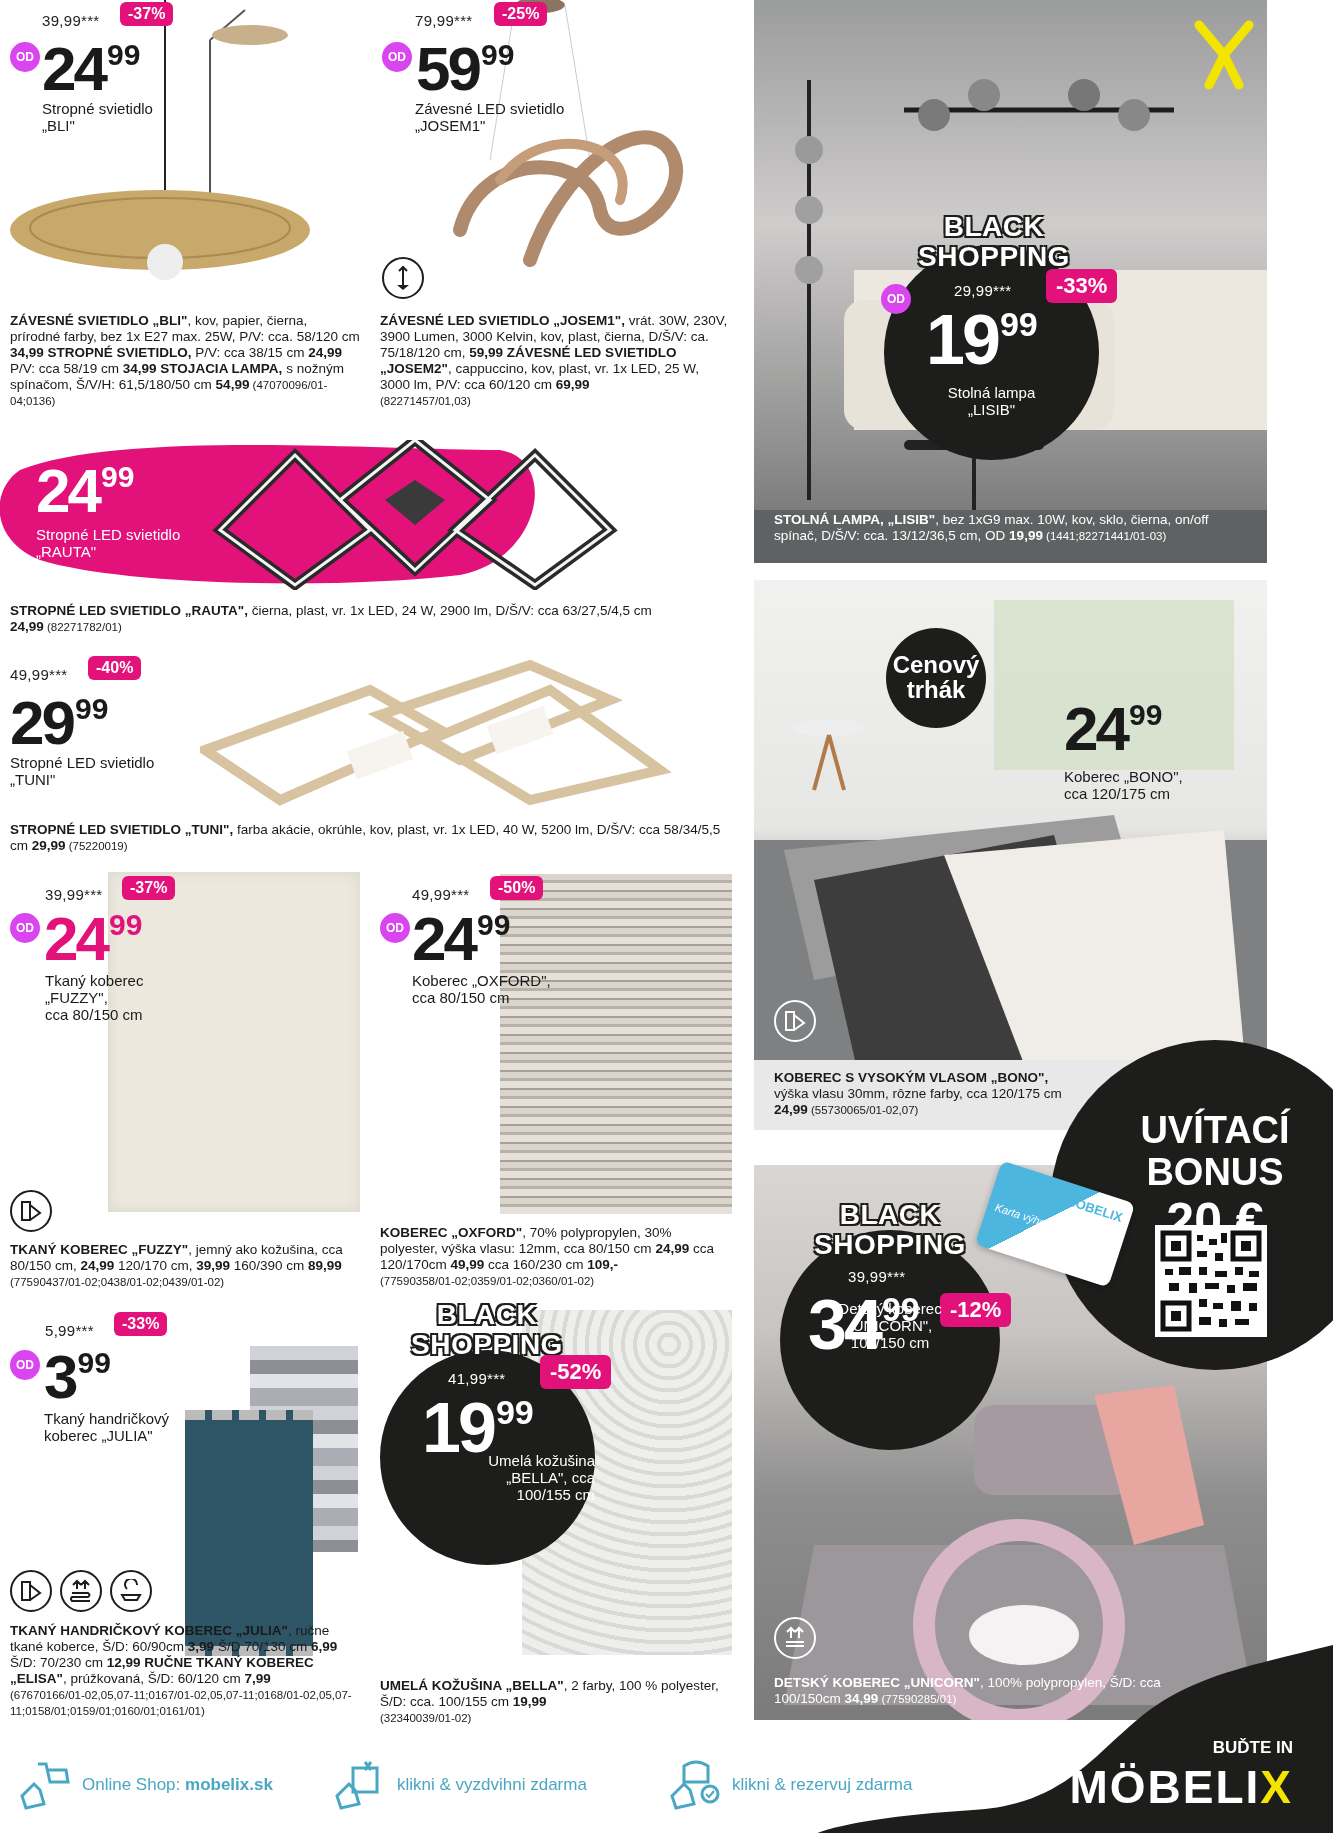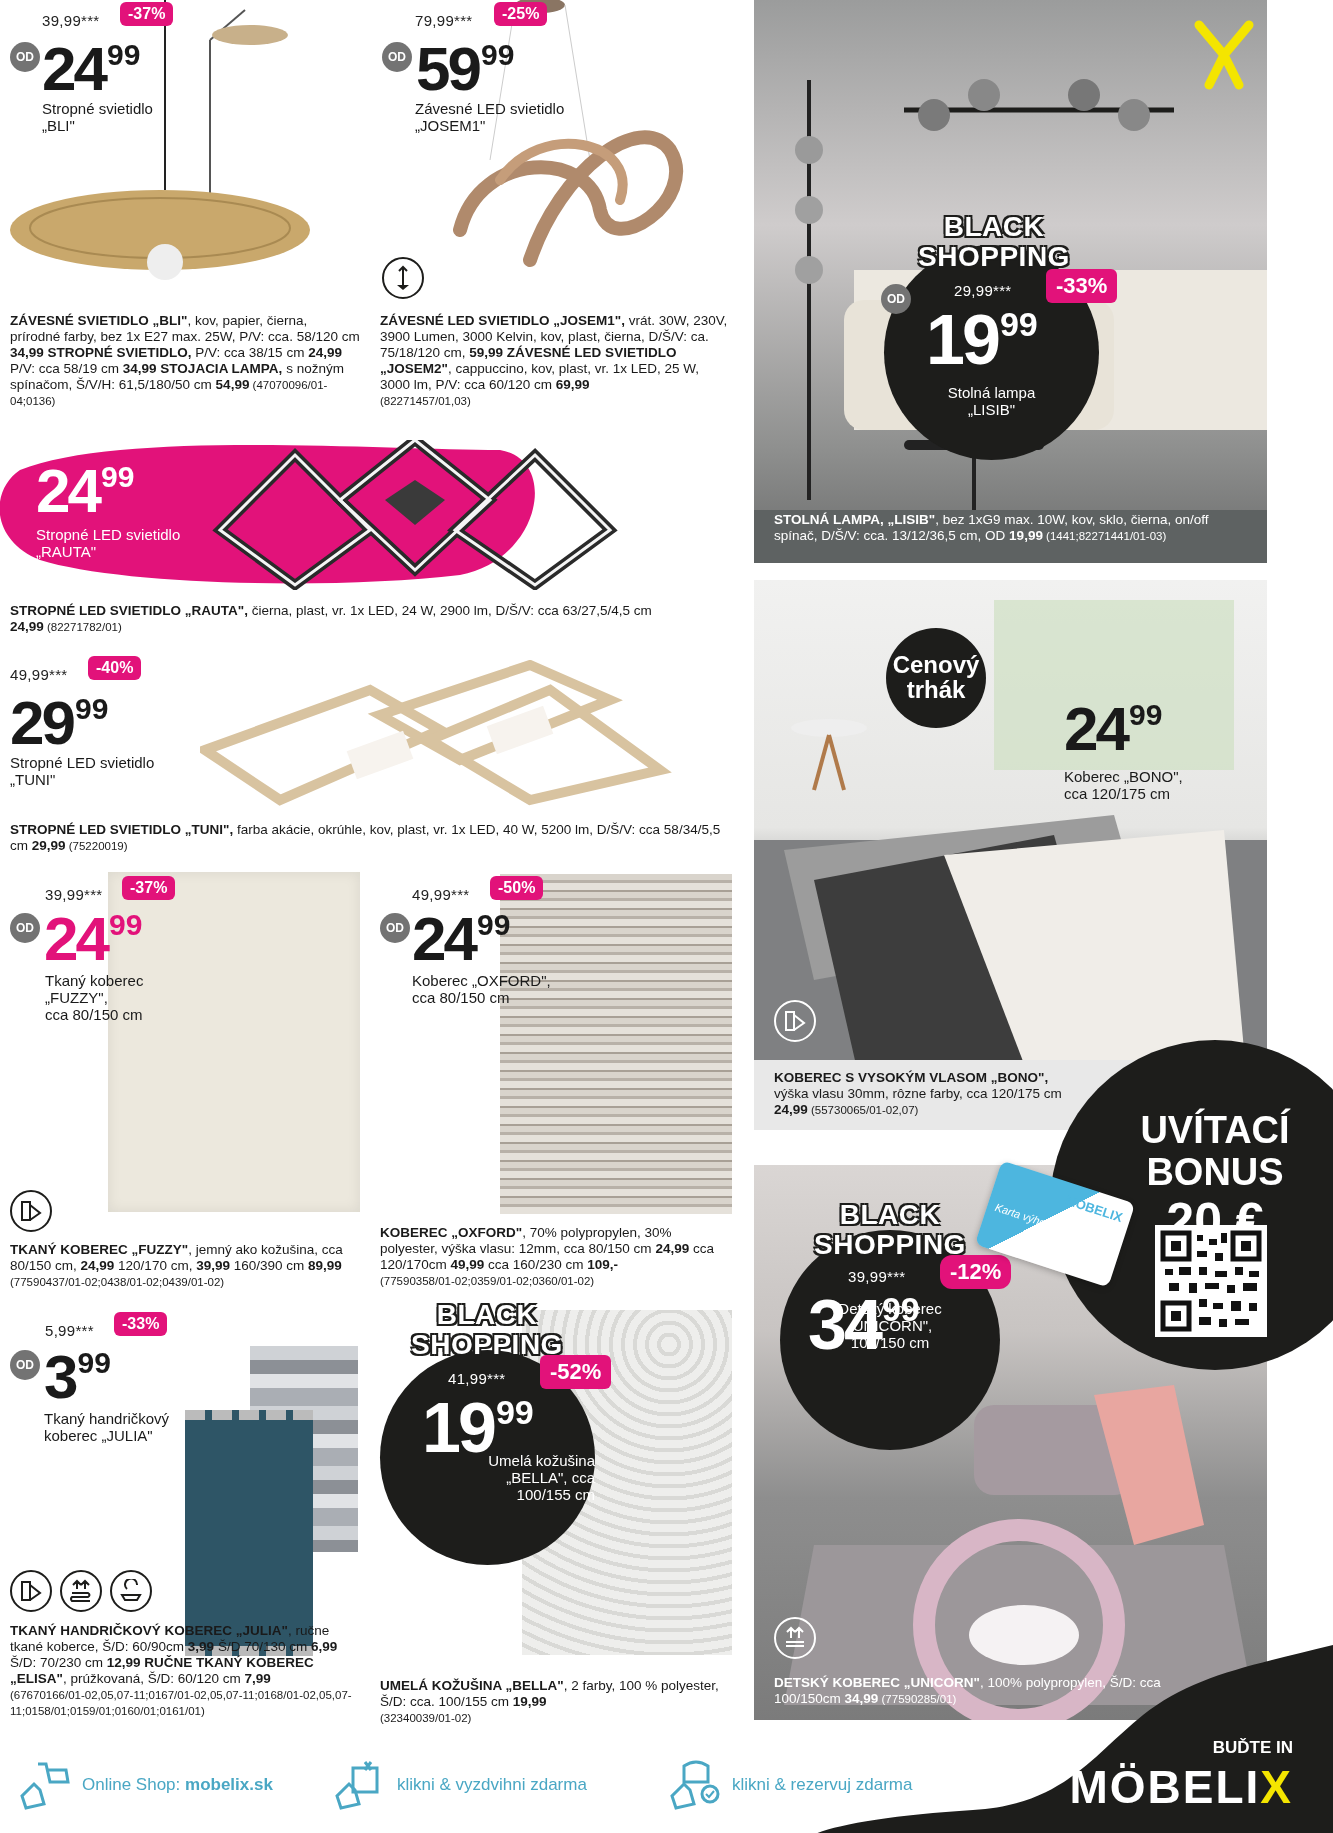--- a/index.html
+++ b/index.html
@@ -1,20 +1,20 @@
 <!DOCTYPE html>
 <html><head>
 <meta charset="utf-8">
 <style>
   html,body{margin:0;padding:0;background:#fff;}
   body{width:1333px;height:1833px;position:relative;overflow:hidden;font-family:"Liberation Sans",sans-serif;color:#1a1a1a;}
   .abs{position:absolute;}
   .old{font-size:15px;color:#222;letter-spacing:.3px;}
   .disc{background:#e2127a;color:#fff;font-weight:bold;font-size:16px;padding:3px 8px;border-radius:6px;display:inline-block;}
-  .od{width:30px;height:30px;border-radius:50%;background:#737373;color:#fff;font-size:12px;display:flex;align-items:center;justify-content:center;font-weight:bold;}
+  .od{width:30px;height:30px;border-radius:50%;background:#d946ef;color:#fff;font-size:12px;display:flex;align-items:center;justify-content:center;font-weight:bold;}
   .price{font-weight:900;font-family:"Liberation Sans",sans-serif;line-height:1;display:flex;align-items:flex-start;}
   .price .int{font-size:62px;letter-spacing:-3px;}
   .price .dec{font-size:30px;margin-top:2px;margin-left:2px;}
   .pname{font-size:15px;line-height:17px;}
   .desc{font-size:13.5px;line-height:16px;}
   .desc b{font-weight:bold;}
   .code{font-size:11.5px;}
   .bs-circle{border-radius:50%;background:#1d1d1b;color:#fff;}
   .bs-title{font-weight:900;color:#fff;font-size:28px;line-height:30px;text-align:center;text-shadow:-2px -2px 0 #1d1d1b,2px -2px 0 #1d1d1b,-2px 2px 0 #1d1d1b,2px 2px 0 #1d1d1b;letter-spacing:.5px;}
   .icon-circle{width:42px;height:42px;border-radius:50%;border:2.5px solid #1d1d1b;display:inline-flex;align-items:center;justify-content:center;box-sizing:border-box;}
@@ -275,21 +275,21 @@
       </svg>
   </div>
 </div>
 
 <div class="abs bs-circle" style="left:780px;top:1230px;width:220px;height:220px;"></div>
 <div class="abs bs-title" style="left:785px;top:1200px;width:210px;">
   <div>BLACK</div>
   <div>SHOPPING</div>
 </div>
 <span class="abs old" style="left:848px;top:1268px;color:#fff;">39,99***</span>
-<span class="abs disc" style="left:940px;top:1255px;font-size:22px;padding:4px 10px;border-radius:12px;">-12%</span>
+<span class="abs disc" style="left:940px;top:1293px;font-size:22px;padding:4px 10px;">-12%</span>
 <div class="abs price" style="left:808px;top:1290px;color:#fff;">
   <span class="int" style="font-size:70px;">34</span>
   <span class="dec" style="font-size:34px;">99</span>
 </div>
 <div class="abs pname" style="left:780px;top:1300px;width:220px;text-align:center;color:#fff;">
   <div>Detský koberec</div>
   <div>„UNICORN",</div>
   <div>100/150 cm</div>
 </div>
 <div class="abs desc" style="left:774px;top:1675px;width:400px;color:#fff;">

